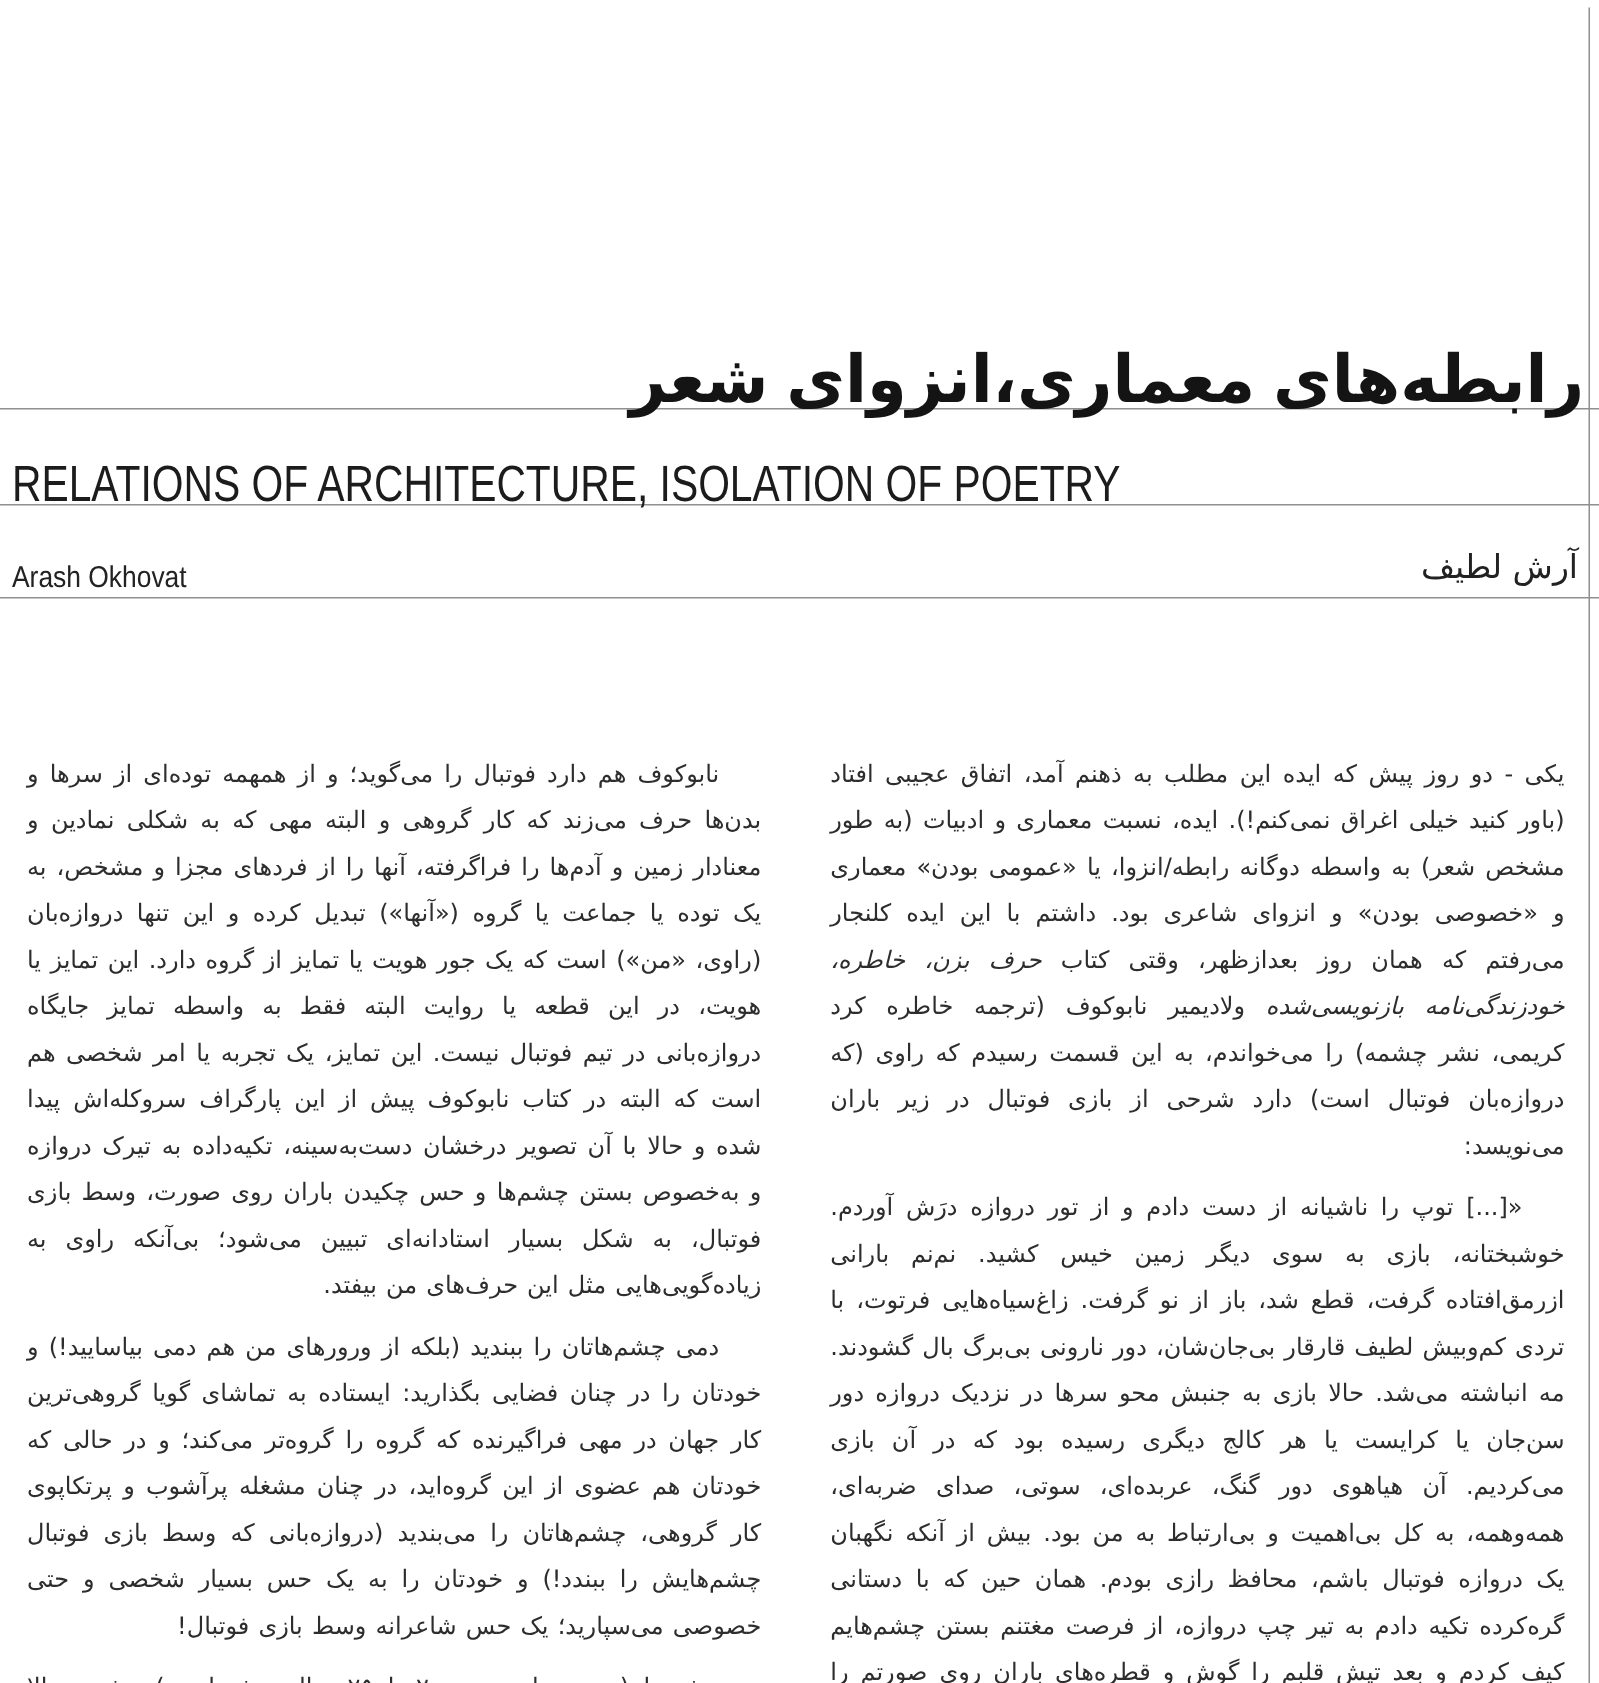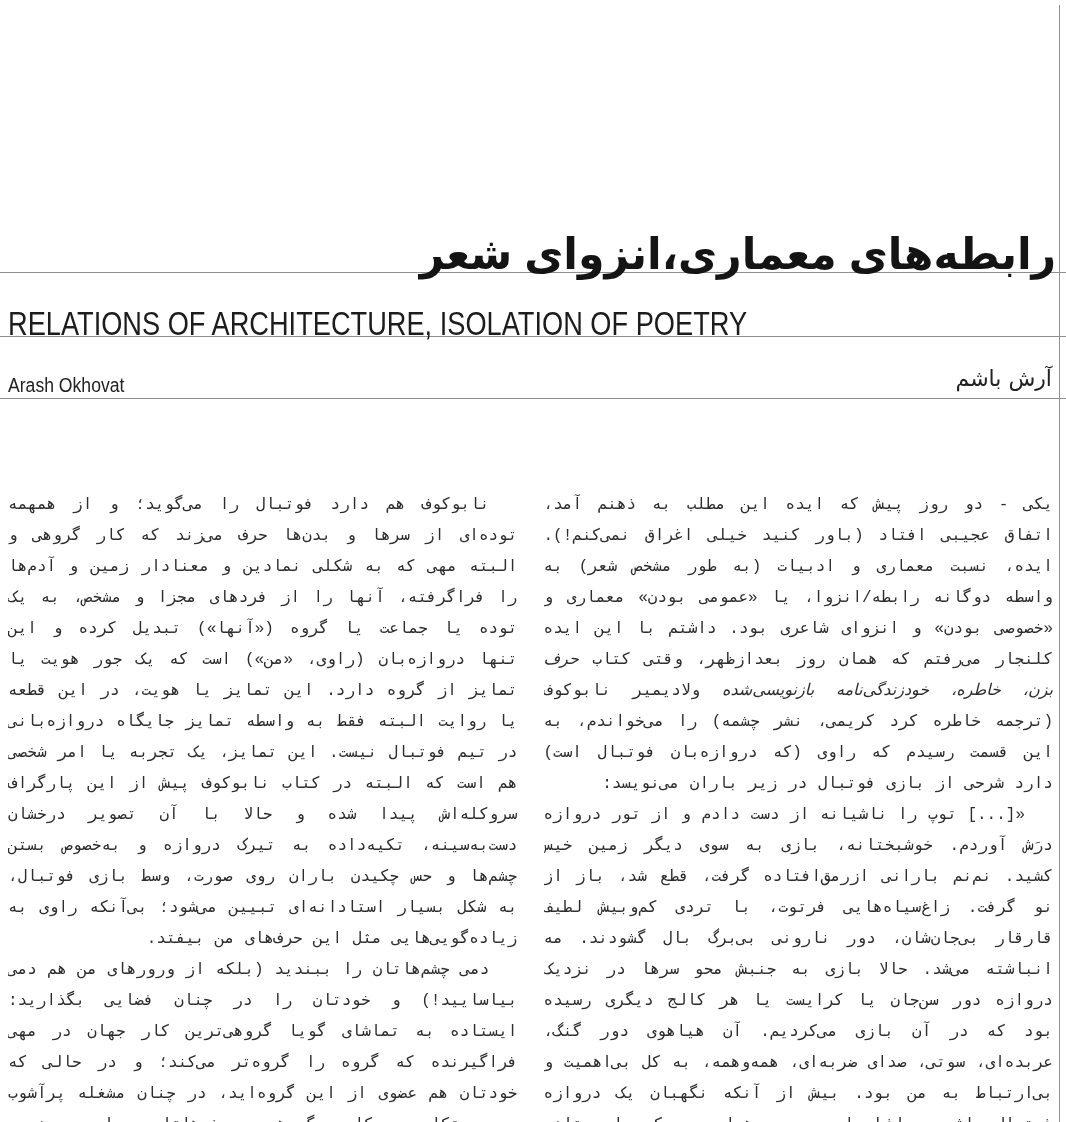--- a/index.html
+++ b/index.html
@@ -54,46 +54,45 @@
     direction: rtl;            
     overflow: hidden;
   }
   .col {
     flex: 1 1 0;
     direction: rtl;
     text-align: justify;
     overflow: hidden;
   }
   .col p {
-    margin: 0;
+    margin: 10px;
     font-size: 16px;
     line-height: 31px;
     color: #2d2d2d;
     word-spacing: 1px;
-    font-family: Liberation Mono, monospace;
   }
   .col p.indent { text-indent: 28px; }
   .col p span.it { font-style: italic; }
 </style>
 </head>
 <body>
 
 <div class="rule-h" id="rule-title"></div>
 <div class="rule-h" id="rule-en"></div>
 <div class="rule-h" id="rule-author"></div>
 
 <div class="rule-v"></div>
 
 <div class="title-fa">رابطه‌های معماری،انزوای شعر</div>
 
 <div class="title-en">RELATIONS OF ARCHITECTURE, ISOLATION OF POETRY</div>
 
 <div class="author-en">Arash Okhovat</div>
 
-<div class="author-fa">آرش باشم</div>
+<div class="author-fa">آرش لطیف</div>
 
 <div class="columns">
   <div class="col">
       <p><span>یکی - دو روز پیش که ایده این مطلب به ذهنم آمد، اتفاق عجیبی افتاد (باور کنید خیلی اغراق نمی‌کنم!). ایده، نسبت معماری و ادبیات (به طور مشخص شعر) به واسطه دوگانه رابطه/انزوا، یا «عمومی بودن» معماری و «خصوصی بودن» و انزوای شاعری بود. داشتم با این ایده کلنجار می‌رفتم که همان روز بعدازظهر، وقتی کتاب </span><span class="it">حرف بزن، خاطره، خودزندگی‌نامه بازنویسی‌شده</span><span> ولادیمیر نابوکوف (ترجمه خاطره کرد کریمی، نشر چشمه) را می‌خواندم، به این قسمت رسیدم که راوی (که دروازه‌بان فوتبال است) دارد شرحی از بازی فوتبال در زیر باران می‌نویسد:</span></p>
       <p class="indent"><span>«[...] توپ را ناشیانه از دست دادم و از تور دروازه درَش آوردم. خوشبختانه، بازی به سوی دیگر زمین خیس کشید. نم‌نم بارانی ازرمق‌افتاده گرفت، قطع شد، باز از نو گرفت. زاغ‌سیاه‌هایی فرتوت، با تردی کم‌وبیش لطیف قارقار بی‌جان‌شان، دور نارونی بی‌برگ بال گشودند. مه انباشته می‌شد. حالا بازی به جنبش محو سرها در نزدیک دروازه دور سن‌جان یا کرایست یا هر کالج دیگری رسیده بود که در آن بازی می‌کردیم. آن هیاهوی دور گنگ، عربده‌ای، سوتی، صدای ضربه‌ای، همه‌وهمه، به کل بی‌اهمیت و بی‌ارتباط به من بود. بیش از آنکه نگهبان یک دروازه فوتبال باشم، محافظ رازی بودم. همان حین که با دستانی گره‌کرده تکیه دادم به تیر چپ دروازه، از فرصت مغتنم بستن چشم‌هایم کیف کردم و بعد تپش قلبم را گوش و قطره‌های باران روی صورتم را حس کردم و در دوردست، داد و غوغای شکننده بازی را شنیدم و خودم را موجود بیگانه حیرت‌انگیزی دیدم در پوشش فوتبالیستی انگلیسی که داشت شعری می‌ساخت به زبانی که کسی آن دوروبر نمی‌فهمید.</span></p>
     </div>
   <div class="col">
       <p class="indent"><span>نابوکوف هم دارد فوتبال را می‌گوید؛ و از همهمه توده‌ای از سرها و بدن‌ها حرف می‌زند که کار گروهی و البته مهی که به شکلی نمادین و معنادار زمین و آدم‌ها را فراگرفته، آنها را از فردهای مجزا و مشخص، به یک توده یا جماعت یا گروه («آنها») تبدیل کرده و این تنها دروازه‌بان (راوی، «من») است که یک جور هویت یا تمایز از گروه دارد. این تمایز یا هویت، در این قطعه یا روایت البته فقط به واسطه تمایز جایگاه دروازه‌بانی در تیم فوتبال نیست. این تمایز، یک تجربه یا امر شخصی هم است که البته در کتاب نابوکوف پیش از این پارگراف سروکله‌اش پیدا شده و حالا با آن تصویر درخشان دست‌به‌سینه، تکیه‌داده به تیرک دروازه و به‌خصوص بستن چشم‌ها و حس چکیدن باران روی صورت، وسط بازی فوتبال، به شکل بسیار استادانه‌ای تبیین می‌شود؛ بی‌آنکه راوی به زیاده‌گویی‌هایی مثل این حرف‌های من بیفتد.</span></p>
       <p class="indent"><span>دمی چشم‌هاتان را ببندید (بلکه از ورورهای من هم دمی بیاسایید!) و خودتان را در چنان فضایی بگذارید: ایستاده به تماشای گویا گروهی‌ترین کار جهان در مهی فراگیرنده که گروه را گروه‌تر می‌کند؛ و در حالی که خودتان هم عضوی از این گروه‌اید، در چنان مشغله پرآشوب و پرتکاپوی کار گروهی، چشم‌هاتان را می‌بندید (دروازه‌بانی که وسط بازی فوتبال چشم‌هایش را ببندد!) و خودتان را به یک حس بسیار شخصی و حتی خصوصی می‌سپارید؛ یک حس شاعرانه وسط بازی فوتبال!</span></p>
       <p class="indent"><span>پیشترها (صحبت از حدود ۲۰ تا ۲۵ سال پیش است) بیشتر، حالا کمتر، اما همچنان و همیشه وقت‌هایی هست که وقتی در اوج کار معماری (یکی از گروهی‌ترین کارهای جهان) هستم، حسی شاعرانه و خصوصی سراغم می‌آید.</span></p>

